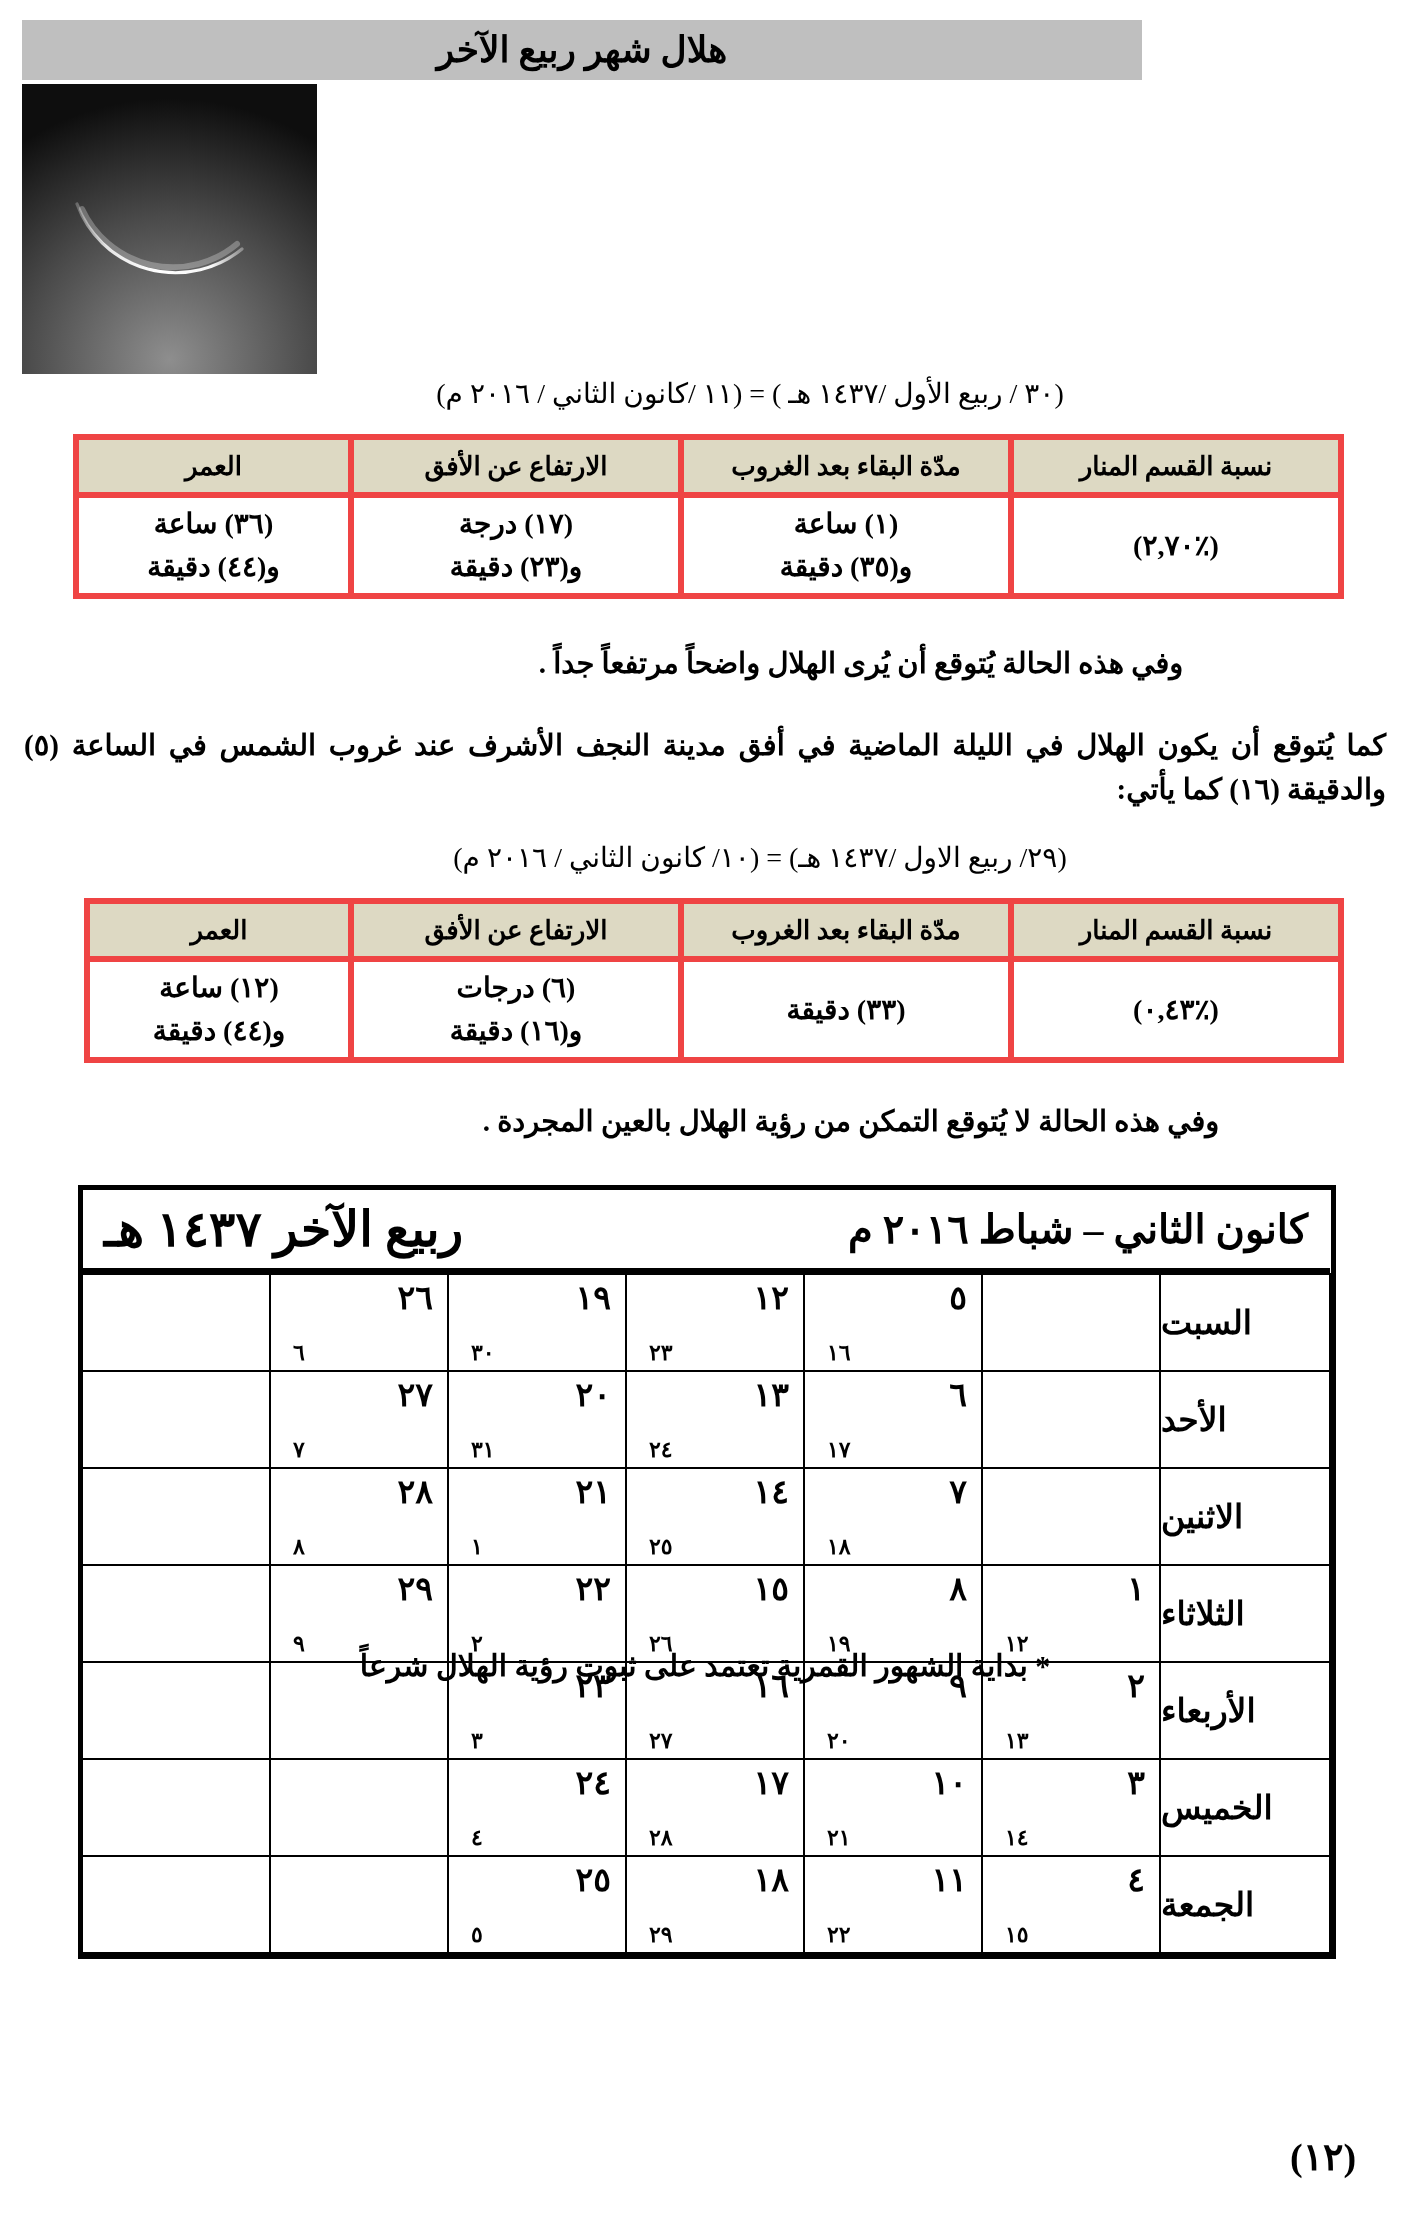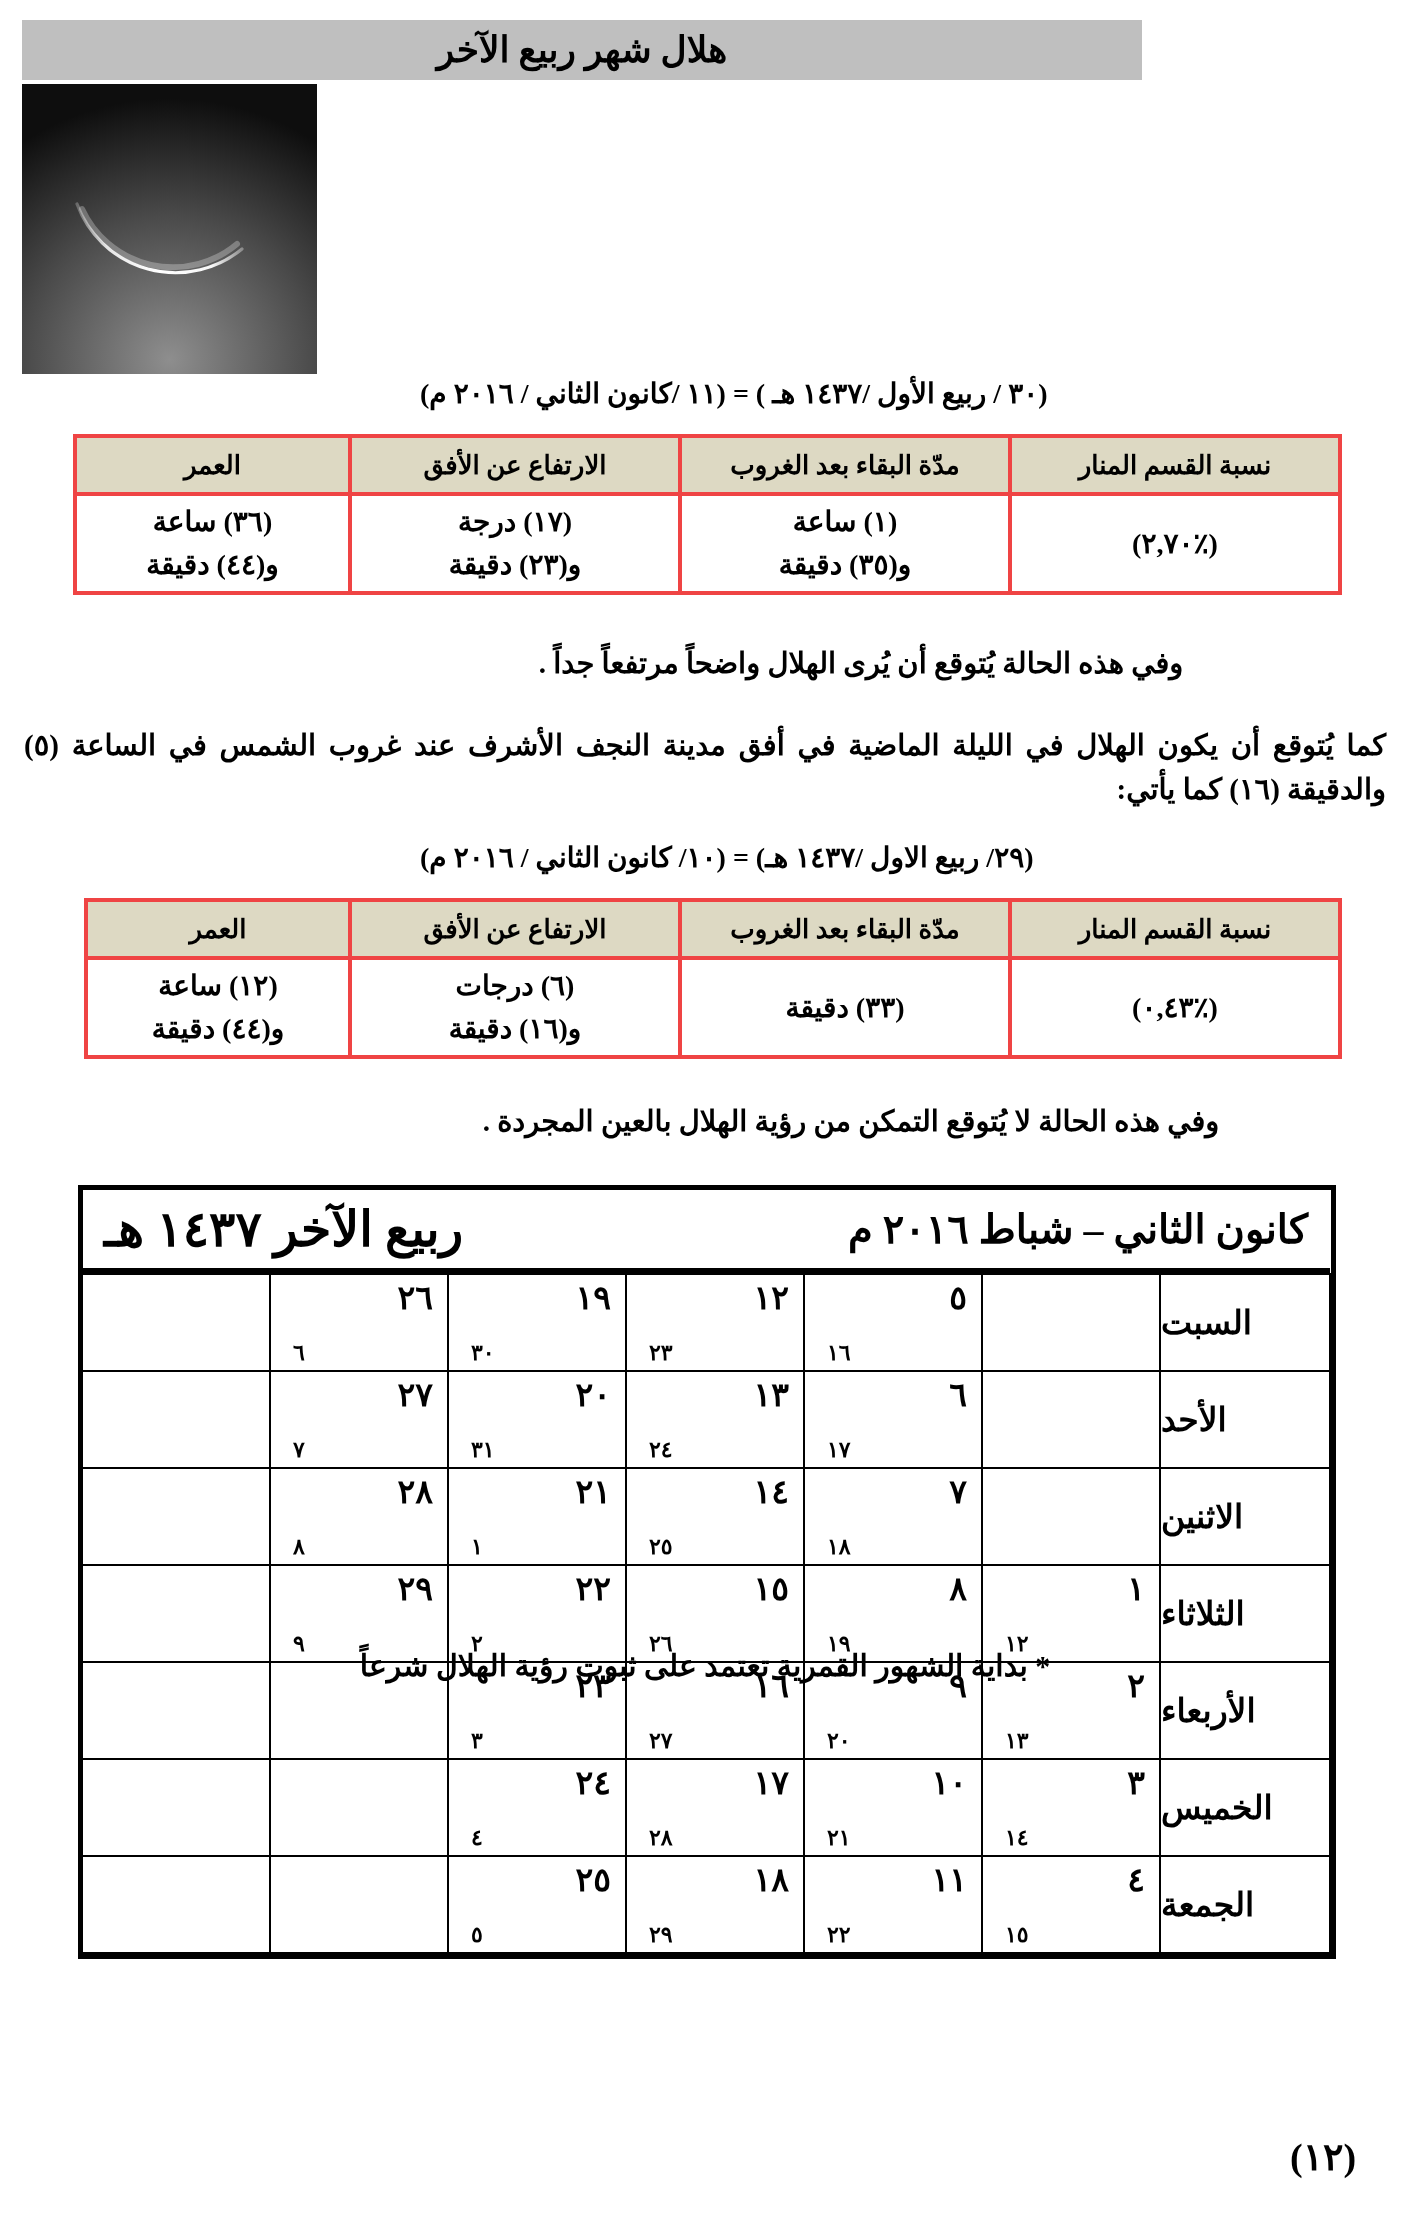--- a/index.html
+++ b/index.html
@@ -69,37 +69,37 @@
     font-size: 30px;
     font-weight: bold;
     line-height: 1.52;
   }
 
   
   .date-line {
     position: absolute;
     direction: rtl;
     font-size: 28px;
-    font-weight: bold;
-    text-align: left;
+    font-weight: normal;
+    text-align: center;
     line-height: 1.3;
   }
   .date-line-1 { right: 330px; top: 376px; width: 660px; }
   .date-line-2 { right: 310px; top: 840px; width: 680px; }
 
   
   table.data-table {
     position: absolute;
     border-collapse: collapse;
     direction: rtl;
     table-layout: fixed;
   }
   table.data-table th,
   table.data-table td {
-    border: 4px solid #ef4444;
+    border: 6px solid #ef4444;
     text-align: center;
     vertical-align: middle;
     font-weight: bold;
     padding: 4px 22px;
   }
   table.data-table th {
     background: #ddd9c3;
     font-size: 26px;
     height: 58px;
   }

